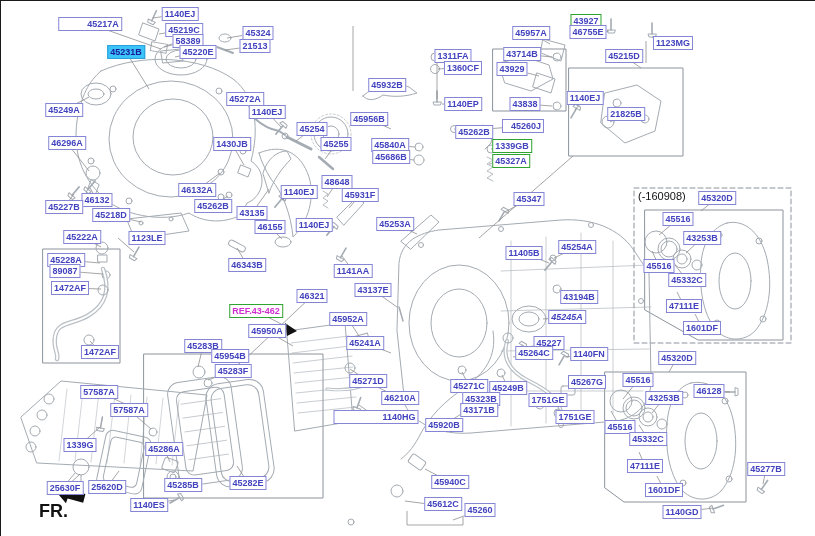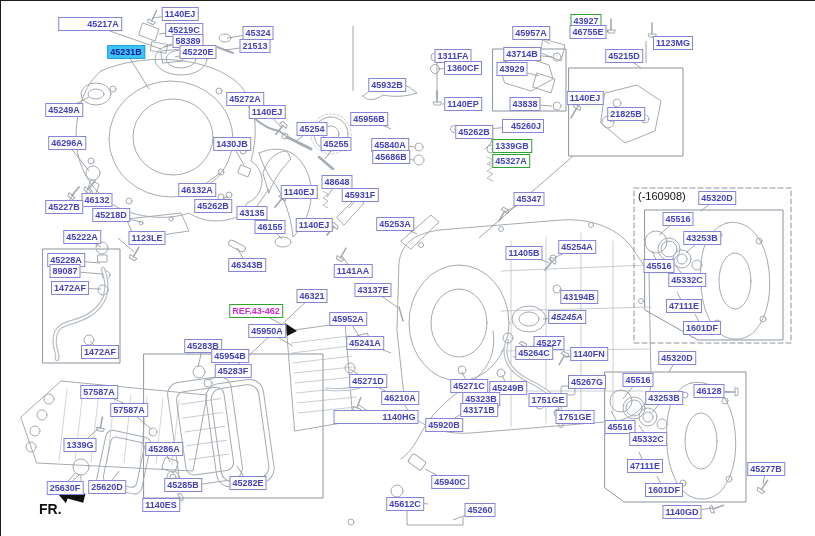--- a/index.html
+++ b/index.html
@@ -6,21 +6,21 @@
   .stage{position:relative;width:815px;height:536px;background:#fff;border:1px solid #1a1a1a;
          overflow:hidden;font-family:"Liberation Sans",sans-serif;}
   .stage svg{position:absolute;left:0;top:0;}
   .lbl{position:absolute;transform:translate(-50%,-50%);font-size:9px;font-weight:bold;line-height:10px;
        padding:1px 2px;color:var(--label-text,#4343bf);background:#fff;
        border:1px solid var(--label-border,#8585d6);white-space:nowrap;cursor:pointer;z-index:3;}
   .lbl.sel{background:var(--selected-bg,#3cc3f7);color:var(--selected-text,#1a1a9c);border-color:#2b9fd6;}
   .lbl.grn{border-color:var(--green-border,#2fa32f);}
   .lbl.ref{color:var(--ref-text,#d02fd0);border-color:var(--green-border,#2fa32f);}
   .note{position:absolute;color:#111;font-size:11px;z-index:3;}
-  .fr{position:absolute;color:#111;font-size:14px;font-weight:bold;z-index:3;}
+  .fr{position:absolute;color:#111;font-size:18px;font-weight:bold;z-index:3;}
 </style>
 </head>
 <body>
 
 <div class="stage">
 
   <svg width="815" height="536" viewBox="0 0 815 536">
     <defs>
       <g id="bolt">
         <path d="M-3 -6 L3 -6 L4 -3 L-4 -3 Z"></path>
@@ -433,32 +433,32 @@
       <div class="lbl" style="left: 266px; top: 330px;">45950A</div>
       <div class="lbl" style="left: 202px; top: 345px;">45283B</div>
       <div class="lbl" style="left: 229px; top: 355px;">45954B</div>
       <div class="lbl" style="left: 347px; top: 318px;">45952A</div>
       <div class="lbl" style="left: 364px; top: 342px;">45241A</div>
       <div class="lbl" style="left: 367px; top: 380px;">45271D</div>
       <div class="lbl" style="left: 399px; top: 397px;">46210A</div>
       <div class="lbl" style="left: 375px; top: 416px; padding-left: 48px;">1140HG</div>
       <div class="lbl" style="left: 443px; top: 424px;">45920B</div>
       <div class="lbl" style="left: 449px; top: 481px;">45940C</div>
-      <div class="lbl" style="left: 404px; top: 503px;">45612C</div>
+      <div class="lbl" style="left: 442px; top: 503px;">45612C</div>
       <div class="lbl" style="left: 479px; top: 509px;">45260</div>
       <div class="lbl" style="left: 98px; top: 391px;">57587A</div>
       <div class="lbl" style="left: 128px; top: 409px;">57587A</div>
       <div class="lbl" style="left: 79px; top: 444px;">1339G</div>
       <div class="lbl" style="left: 64px; top: 487px;">25630F</div>
       <div class="lbl" style="left: 106px; top: 486px;">25620D</div>
       <div class="lbl" style="left: 163px; top: 448px;">45286A</div>
       <div class="lbl" style="left: 182px; top: 484px;">45285B</div>
       <div class="lbl" style="left: 247px; top: 482px;">45282E</div>
       <div class="lbl" style="left: 232px; top: 370px;">45283F</div>
-      <div class="lbl" style="left: 160px; top: 504px;">1140ES</div>
+      <div class="lbl" style="left: 148px; top: 504px;">1140ES</div>
       <div class="lbl" style="left: 386px; top: 84px;">45932B</div>
       <div class="lbl" style="left: 452px; top: 55px;">1311FA</div>
       <div class="lbl" style="left: 462px; top: 67px;">1360CF</div>
       <div class="lbl" style="left: 368px; top: 118px;">45956B</div>
       <div class="lbl" style="left: 462px; top: 103px;">1140EP</div>
       <div class="lbl" style="left: 389px; top: 144px;">45840A</div>
       <div class="lbl" style="left: 390px; top: 156px;">45686B</div>
       <div class="lbl" style="left: 473px; top: 131px;">45262B</div>
       <div class="lbl" style="left: 522px; top: 125px; padding-left: 8px;">45260J</div>
       <div class="lbl grn" style="left: 511px; top: 145px;">1339GB</div>

